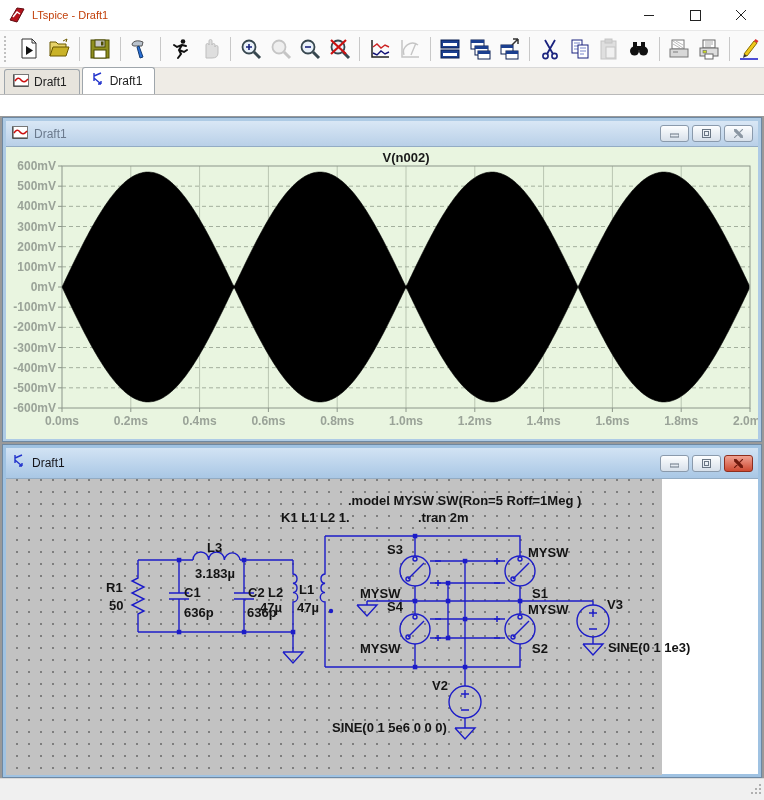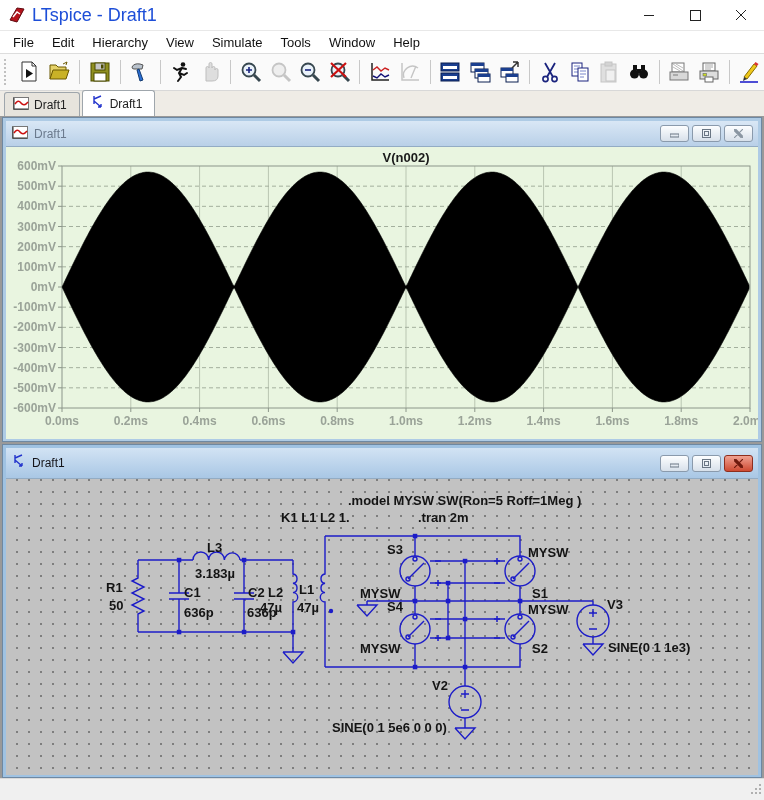--- a/index.html
+++ b/index.html
@@ -3,21 +3,21 @@
 <meta charset="utf-8">
 <style>
   html,body{margin:0;padding:0;}
   body{width:764px;height:800px;overflow:hidden;background:#F0F0F0;
        font-family:"Liberation Sans",sans-serif;-webkit-font-smoothing:antialiased;}
   .app{position:relative;width:764px;height:800px;background:#FFFFFF;}
 
   
   .titlebar{height:30px;background:#FFFFFF;display:flex;align-items:center;border-bottom:1px solid #E8E8E8;}
   .titlebar .appicon{margin:0 6px 0 8px;display:flex;}
-  .titlebar .title{font-size:18px;color:#1d4ed8;}
+  .titlebar .title{font-size:11px;color:#c2410c;}
   .titlebar .winbtns{margin-left:auto;display:flex;height:100%;}
   .winbtn{width:46px;height:100%;display:flex;align-items:center;justify-content:center;background:transparent;border:none;}
   .winbtn svg{display:block;}
 
   
   .menubar{height:22px;background:#FFFFFF;display:flex;align-items:center;padding-left:4px;border-bottom:1px solid #DDDDDD;}
   .menuitem{font-size:13px;color:#111;padding:2px 9px;cursor:default;}
 
   
   .toolbar{height:36px;background:#FAFAFA;display:flex;align-items:center;border-bottom:1px solid #D8D8D8;padding-left:2px;}
@@ -46,21 +46,21 @@
         background:linear-gradient(#FDFEFF,#D7E0EA);display:flex;align-items:center;justify-content:center;padding:0;}
   .cbtn.close-active{background:linear-gradient(#F0A292,#CE4A32);border-color:#8E2E1E;}
 
   .win-wave{top:2px;height:323px;}
   .win-wave .child-title{height:25px;}
   .wave-content{position:relative;width:639px;height:292px;background:#E9F5E0;}
   .wave-content svg{display:block;}
 
   .win-schem{top:329px;height:332px;border-color:#9FC2E2;}
   .win-schem .child-title{height:30px;background:linear-gradient(#D2E3F4,#A9C7E5);}
-  .schem-content{position:relative;width:752px;height:296px;background-color:#C2C2C2;
+  .schem-content{position:relative;width:656px;height:296px;background-color:#C2C2C2;
     background-image:radial-gradient(#7E7E7E 0.8px,transparent 1px);
     background-size:12px 12px;background-position:5px 7px;}
   .schem-content svg{display:block;position:absolute;left:0;top:0;}
 
   
   .statusbar{position:absolute;left:0;top:778px;width:764px;height:22px;background:#F0F0F0;border-top:1px solid #DADADA;}
   .grip{position:absolute;right:2px;bottom:2px;}
 
   
   .sctext{font-family:"Liberation Sans",sans-serif;font-size:13px;font-weight:700;fill:#141414;}
@@ -92,30 +92,20 @@
           </svg>
       </button>
       <button class="winbtn">
         <svg width="11" height="11" viewBox="0 0 11 11">
             <path d="M0 0 L10 10 M10 0 L0 10" stroke="#222" stroke-width="1"></path>
           </svg>
       </button>
     </span>
   </div>
 
-  <div class="menubar">
-    <span class="menuitem">File</span>
-    <span class="menuitem">Edit</span>
-    <span class="menuitem">Hierarchy</span>
-    <span class="menuitem">View</span>
-    <span class="menuitem">Simulate</span>
-    <span class="menuitem">Tools</span>
-    <span class="menuitem">Window</span>
-    <span class="menuitem">Help</span>
-  </div>
 
   <div class="toolbar">
     <div class="tbgrip"></div>
 
     <button class="tb">
         <svg width="24" height="24" viewBox="0 0 24 24">
       <path d="M4 2 H14 L18 6 V21 H4 Z" fill="#FFF" stroke="#333"></path>
           <path d="M14 2 V6 H18" fill="none" stroke="#333"></path>
       <path d="M8 9 L15 13.5 L8 18 Z" fill="#111"></path>
         </svg>

